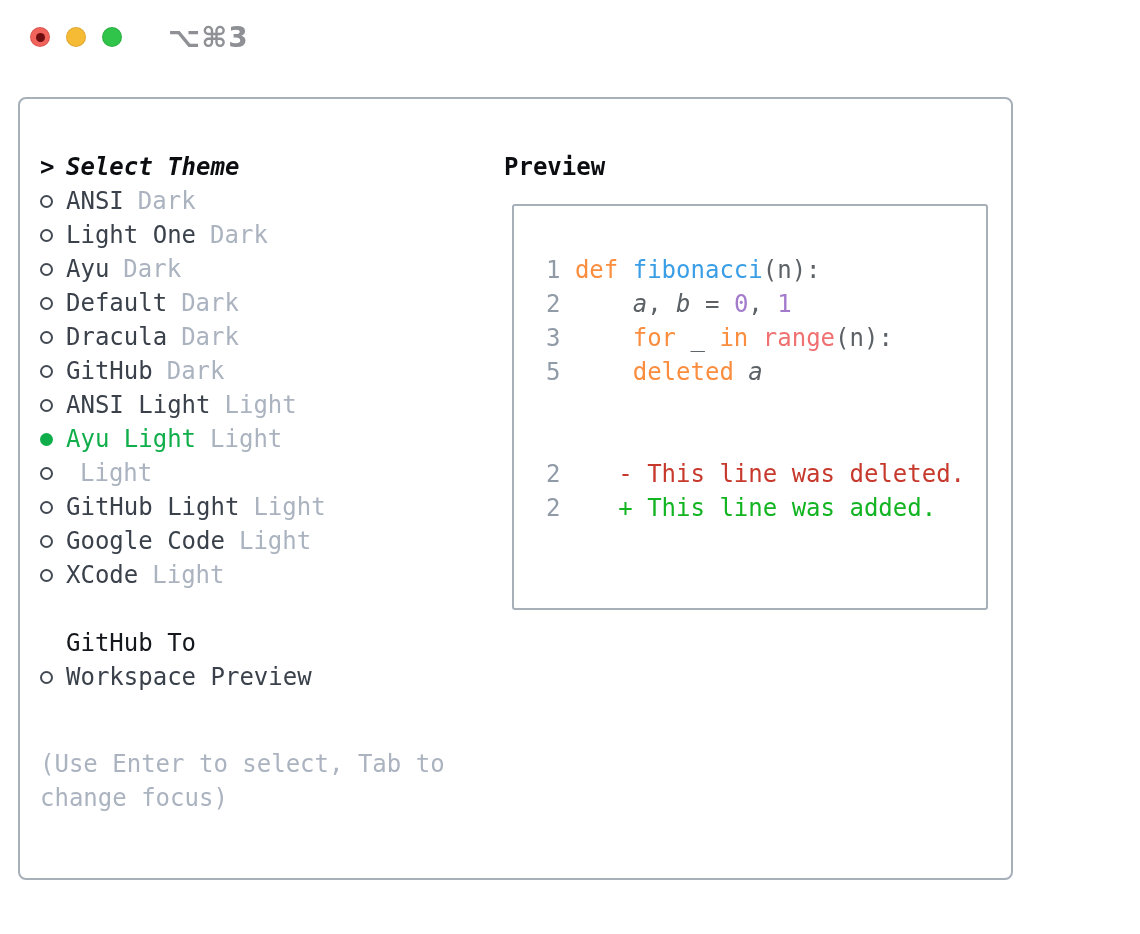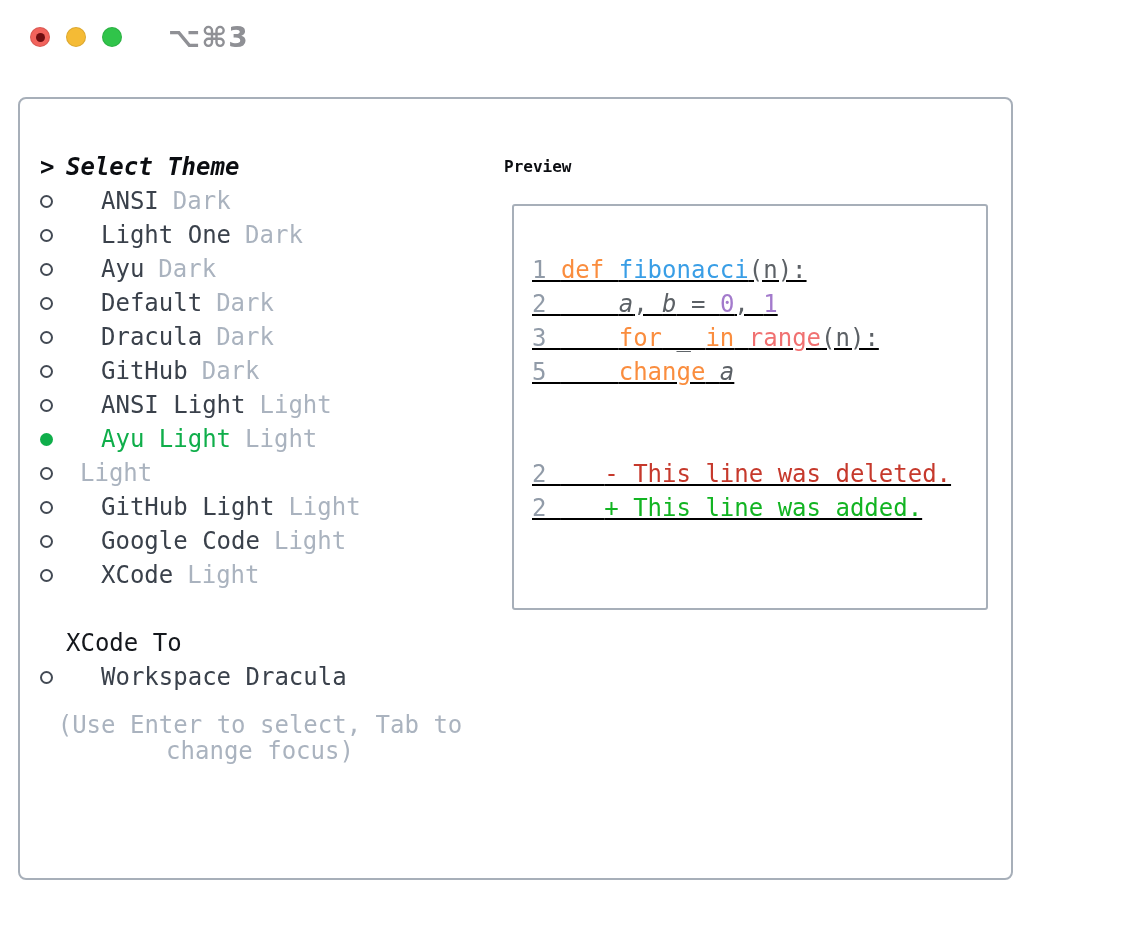--- a/index.html
+++ b/index.html
@@ -25,32 +25,32 @@
 
   
   .left-col{position:absolute;left:20px;top:51px;font-size:24px;}
   .row{height:34px;display:flex;align-items:center;white-space:pre;}
   .marker{width:26px;flex:0 0 26px;display:flex;align-items:center;}
   .caret{font-weight:bold;color:#0b0d11;}
   .hdr-label{font-weight:bold;color:#0b0d11;font-style:italic;}
   .apply-label{color:#14171c;}
   .circle{width:13px;height:13px;box-sizing:border-box;border:2px solid #434a54;border-radius:50%;}
   .circle.filled{border:none;background:var(--accent_green);}
-  .nm{color:var(--item_text);margin-left:35px;}
+  .nm{color:var(--item_text);}
   .row.selected .nm{color:var(--accent_green);}
   .tag{color:var(--muted_gray);margin-left:14px;}
   .spacer{height:34px;}
-  .hint{margin-top:18px;width:440px;line-height:26px;color:var(--muted_gray);text-align:center;}
+  .hint{margin-top:53px;width:440px;line-height:34px;color:var(--muted_gray);}
 
   
   .preview-hdr{position:absolute;left:484px;top:51px;height:34px;line-height:34px;
-               font-size:16px;font-weight:bold;color:#0b0d11;}
+               font-size:24px;font-weight:bold;color:#0b0d11;}
   .preview-box{position:absolute;left:492px;top:105px;width:476px;height:406px;box-sizing:border-box;
                border:2px solid var(--border_gray);border-radius:3px;background:#ffffff;overflow:hidden;}
-  .plines{padding:47px 0 0 18px;text-decoration:underline;}
+  .plines{padding:47px 0 0 32px;}
   .pline{height:34px;line-height:34px;font-size:24px;white-space:pre;}
   .seg-ln{color:var(--line_number);}
   .seg-pl{color:var(--code_plain);}
   .seg-kw{color:var(--kw_orange);}
   .seg-fn{color:var(--fn_blue);}
   .seg-rg{color:var(--builtin_red);}
   .seg-num{color:var(--num_purple);}
   .seg-var{color:var(--code_plain);font-style:italic;}
   .seg-ctx{color:var(--diff_context);}
   .seg-del{color:var(--diff_deleted);text-align:center;}
@@ -90,38 +90,38 @@
           <div class="row"><span class="marker"><span class="circle"></span></span><span class="tag">Light</span></div>
           <div class="row"><span class="marker"><span class="circle"></span></span><span class="nm">GitHub Light</span><span class="tag">Light</span></div>
           <div class="row"><span class="marker"><span class="circle"></span></span><span class="nm">Google Code</span><span class="tag">Light</span></div>
           <div class="row"><span class="marker"><span class="circle"></span></span><span class="nm">XCode</span><span class="tag">Light</span></div>
         </div>
 
       <div class="spacer"></div>
 
       <div class="row">
         <span class="marker"></span>
-        <span class="apply-label">XCode To</span>
+        <span class="apply-label">GitHub To</span>
       </div>
 
       <div id="apply-options">
-          <div class="row"><span class="marker"><span class="circle"></span></span><span class="nm">Workspace Dracula</span></div>
+          <div class="row"><span class="marker"><span class="circle"></span></span><span class="nm">Workspace Preview</span></div>
         </div>
 
       <div class="hint">(Use Enter to select, Tab to change focus)</div>
     </div>
 
     <div class="preview-hdr">Preview</div>
 
     <div class="preview-box">
       <div class="plines" id="preview-lines">
           <div class="pline"><span class="seg-ln">1 </span><span class="seg-kw">def </span><span class="seg-fn">fibonacci</span><span class="seg-pl">(n):</span></div>
           <div class="pline"><span class="seg-ln">2 </span><span class="seg-pl">    </span><span class="seg-var">a</span><span class="seg-pl">, </span><span class="seg-var">b</span><span class="seg-pl"> = </span><span class="seg-num">0</span><span class="seg-pl">, </span><span class="seg-num">1</span></div>
           <div class="pline"><span class="seg-ln">3 </span><span class="seg-pl">    </span><span class="seg-kw">for</span><span class="seg-pl"> _ </span><span class="seg-kw">in</span><span class="seg-pl"> </span><span class="seg-rg">range</span><span class="seg-pl">(n):</span></div>
-          <div class="pline"><span class="seg-ln">5 </span><span class="seg-pl">    </span><span class="seg-kw">change</span><span class="seg-pl"> </span><span class="seg-var">a</span></div>
+          <div class="pline"><span class="seg-ln">5 </span><span class="seg-pl">    </span><span class="seg-kw">deleted</span><span class="seg-pl"> </span><span class="seg-var">a</span></div>
           <div class="pline"></div>
           <div class="pline"></div>
           <div class="pline"><span class="seg-ln">2 </span><span class="seg-pl">   </span><span class="seg-del">- This line was deleted.</span></div>
           <div class="pline"><span class="seg-ln">2 </span><span class="seg-pl">   </span><span class="seg-add">+ This line was added.</span></div>
         </div>
     </div>
 
   </div>
 </div>
 

